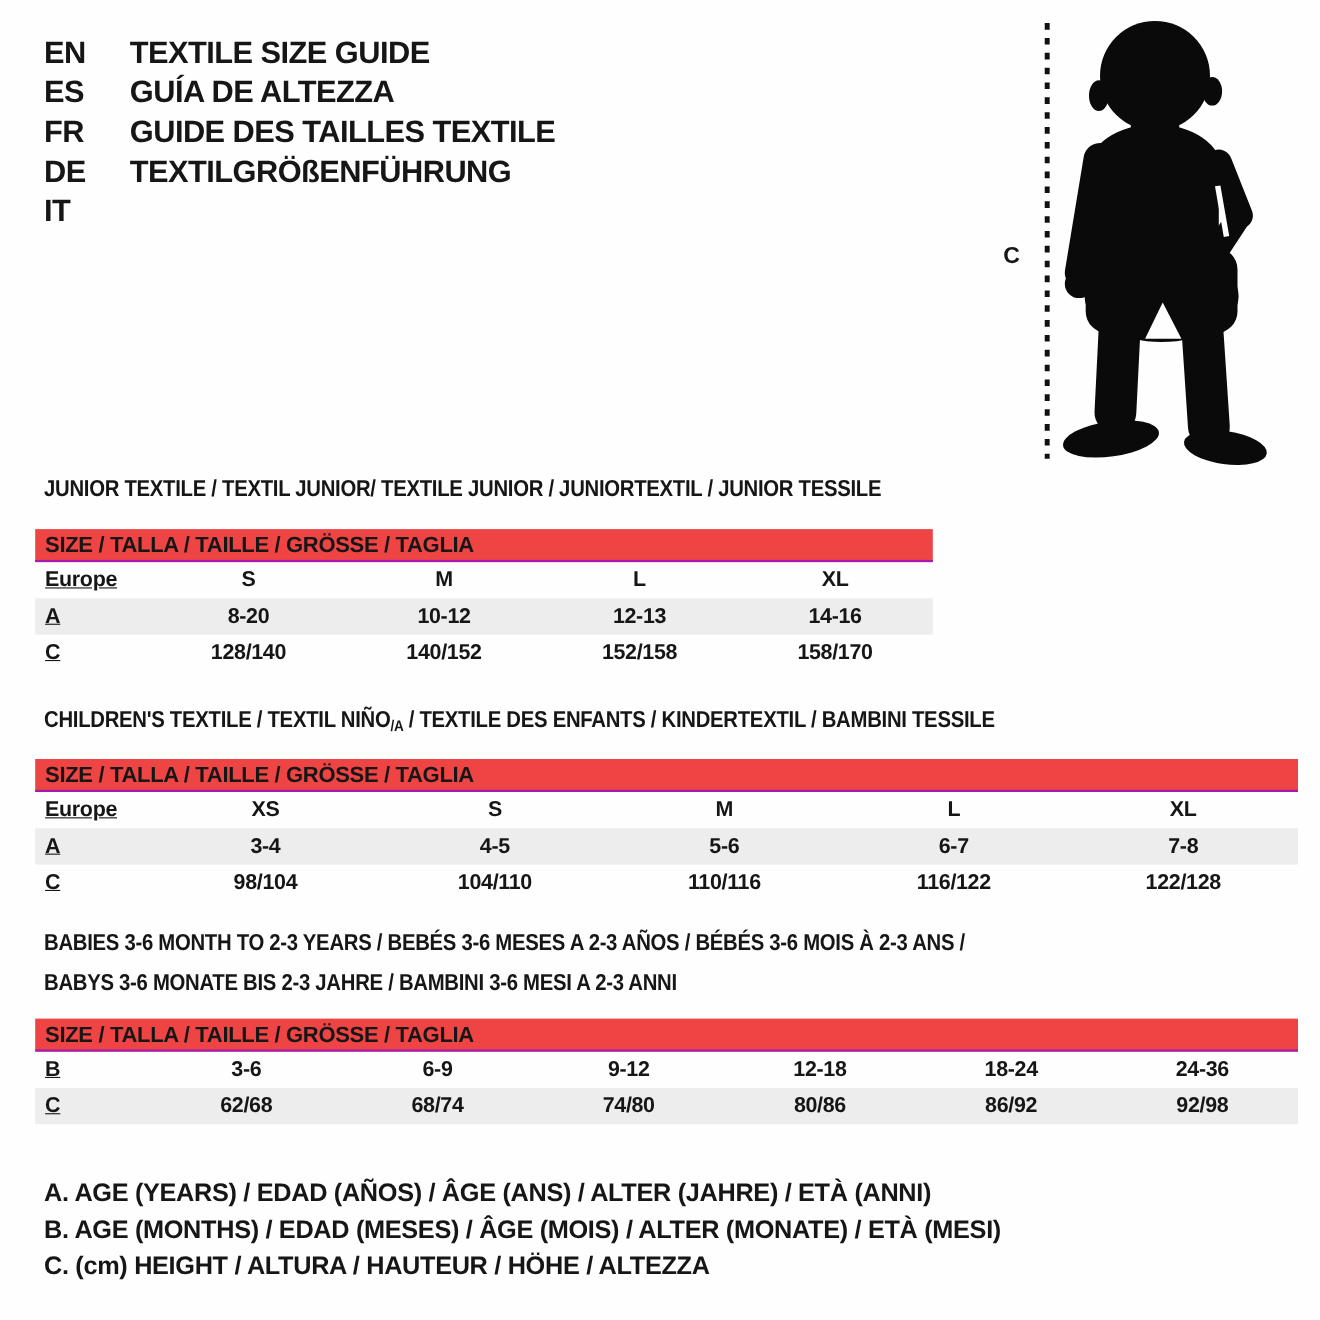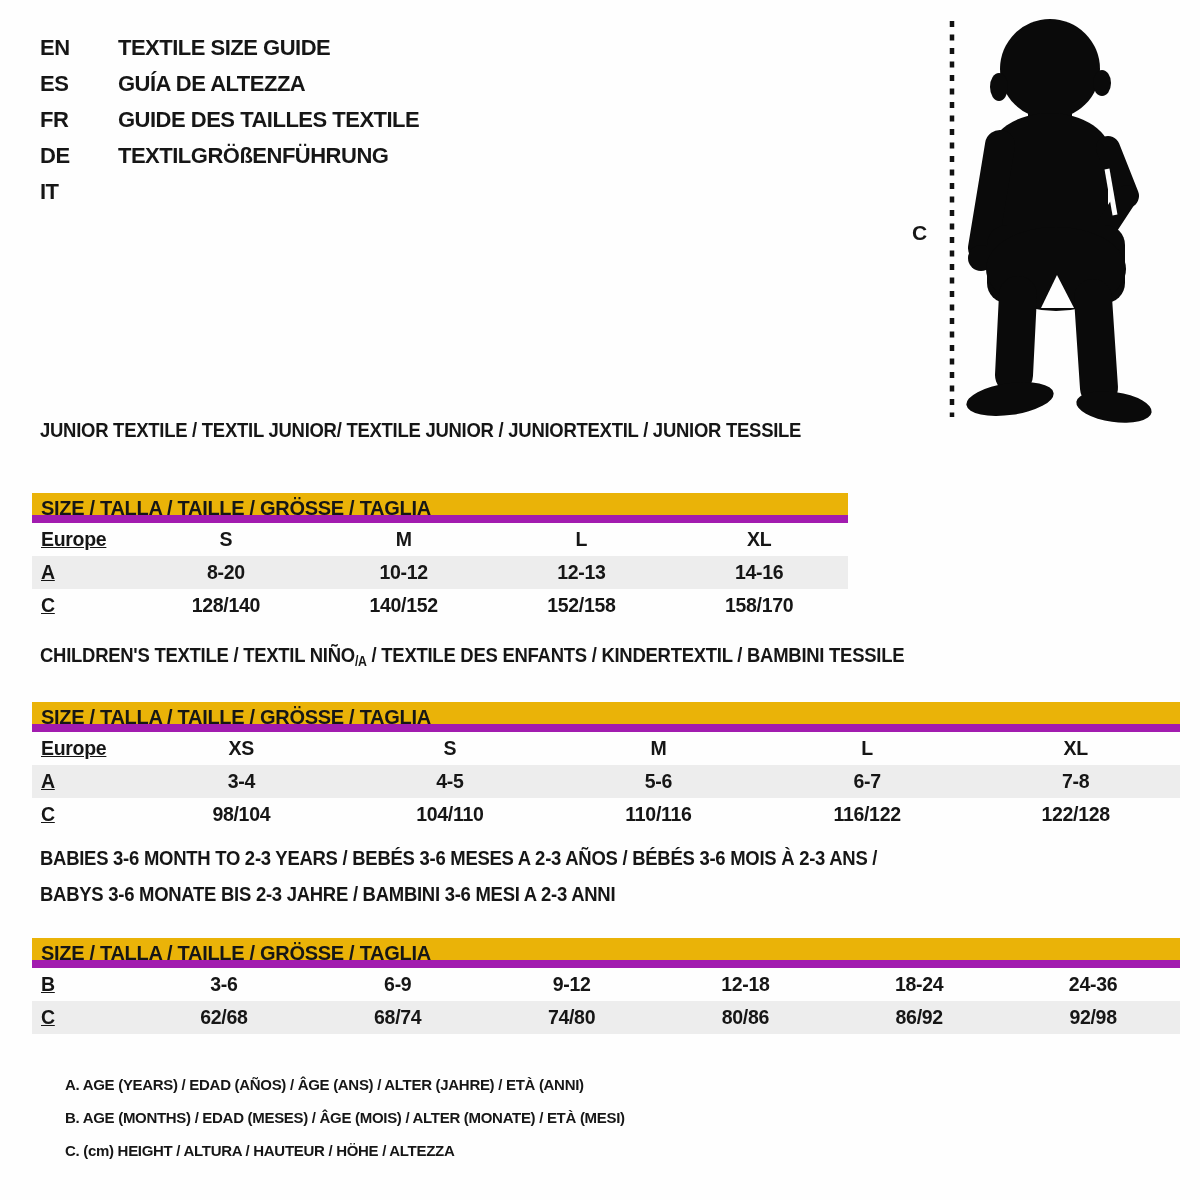--- a/index.html
+++ b/index.html
@@ -9,55 +9,54 @@
     color:#161616;
     font-family:"Liberation Sans", sans-serif;
     font-weight:bold;
     position:relative;
     overflow:hidden;
   }
   .page { position:absolute; inset:0; }
 
   
   .langs { position:absolute; left:40px; top:30px; }
-  .lang-row { display:flex; height:36px; align-items:center; font-size:22px; letter-spacing:-0.5px; }
+  .lang-row { display:flex; height:36px; align-items:center; font-size:28px; letter-spacing:-0.5px; }
   .lang-row .code { width:78px; }
   .lang-row .label { white-space:nowrap; }
 
   
   .figure { position:absolute; left:900px; top:3px; width:260px; height:425px; }
   .figure svg { display:block; }
   .c-label { position:absolute; left:12px; top:218px; font-size:21px; }
 
   
   .heading { position:absolute; left:40px; font-size:21px; white-space:nowrap; letter-spacing:-0.3px; }
   .cond { display:inline-block; transform:scaleX(0.88); transform-origin:0 50%; white-space:nowrap; }
   .heading sub.suffix-sub { font-size:14px; vertical-align:-4px; }
 
   
   .sg-table { position:absolute; left:32px; }
   .size-bar {
-    background:#eab308;
+    background:#ef4444;
     height:30px; line-height:30px;
     padding-left:9px;
     font-size:20px; letter-spacing:-0.3px;
-    border-bottom:8px solid #a21caf;
+    border-bottom:2px solid #a21caf;
     white-space:nowrap;
-    margin-top:12px;
   }
   .t-row { display:flex; height:33px; align-items:center; font-size:19.5px; letter-spacing:-0.3px; }
   .t-row.alt { background:#ededed; }
   .t-row .rlabel { width:105px; padding-left:9px;text-decoration:underline; }
   .t-row .cell { flex:1; text-align:center; }
   .w-junior { width:816px; }
   .w-full { width:1148px; }
 
   
   .legend { position:absolute; left:40px; top:1068px; }
-  .legend-line { height:33px; display:flex; align-items:center; font-size:15px; letter-spacing:-0.3px; white-space:nowrap;margin-left:25px; }
+  .legend-line { height:33px; display:flex; align-items:center; font-size:23px; letter-spacing:-0.3px; white-space:nowrap; }
 </style>
 </head>
 <body>
 
 <div class="page">
 
   <div class="langs">
     <div class="lang-row">
       <span class="code">EN</span>
       <span class="label">TEXTILE SIZE GUIDE</span>
@@ -109,21 +108,21 @@
         <line x1="118" y1="292" x2="114" y2="372" stroke="#0a0a0a" stroke-width="38" stroke-linecap="round"></line>
         <line x1="193" y1="295" x2="199" y2="385" stroke="#0a0a0a" stroke-width="38" stroke-linecap="round"></line>
 
         <ellipse cx="110" cy="396" rx="44" ry="16" transform="rotate(-8 110 396)"></ellipse>
         <ellipse cx="214" cy="404" rx="38" ry="15" transform="rotate(8 214 404)"></ellipse>
       </g>
     </svg>
     <span class="c-label">C</span>
   </div>
 
-  <h2 class="heading" style="top:418px;">
+  <h2 class="heading" style="top:433px;">
     <span class="cond">JUNIOR TEXTILE / TEXTIL JUNIOR/ TEXTILE JUNIOR / JUNIORTEXTIL / JUNIOR TESSILE</span>
   </h2>
   <div class="sg-table w-junior" style="top:481px;">
     <div class="size-bar">SIZE / TALLA / TAILLE / GRÖSSE / TAGLIA</div>
     <div class="t-row">
       <span class="rlabel">Europe</span>
       <span class="cell">S</span>
       <span class="cell">M</span>
       <span class="cell">L</span>
       <span class="cell">XL</span>

